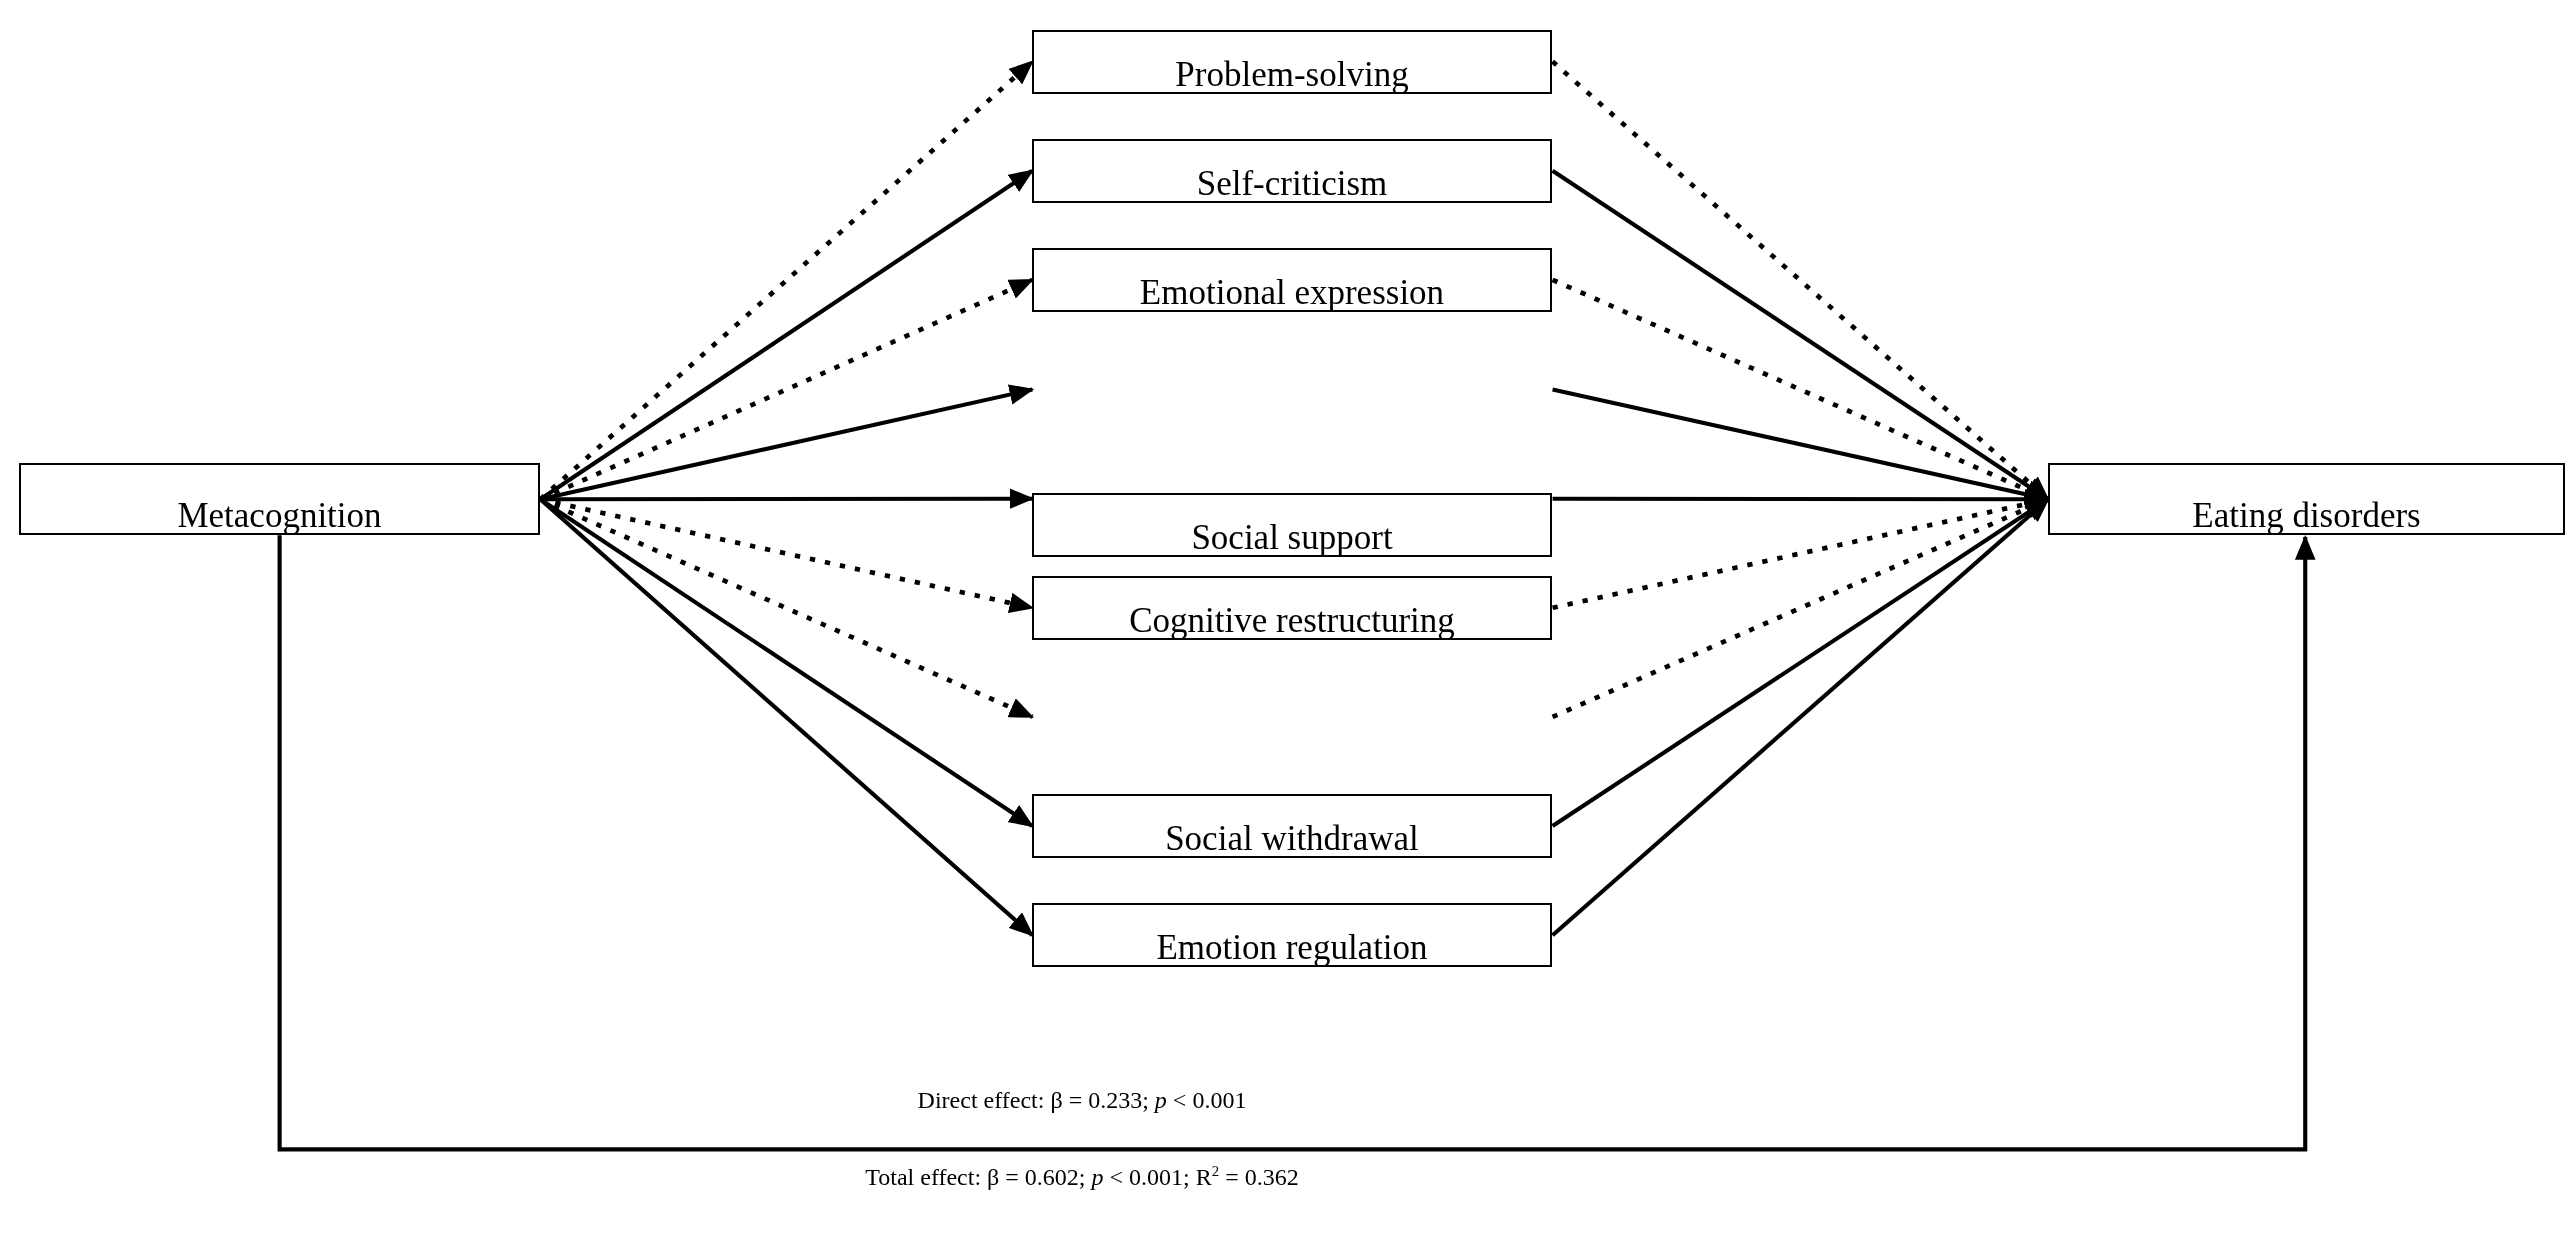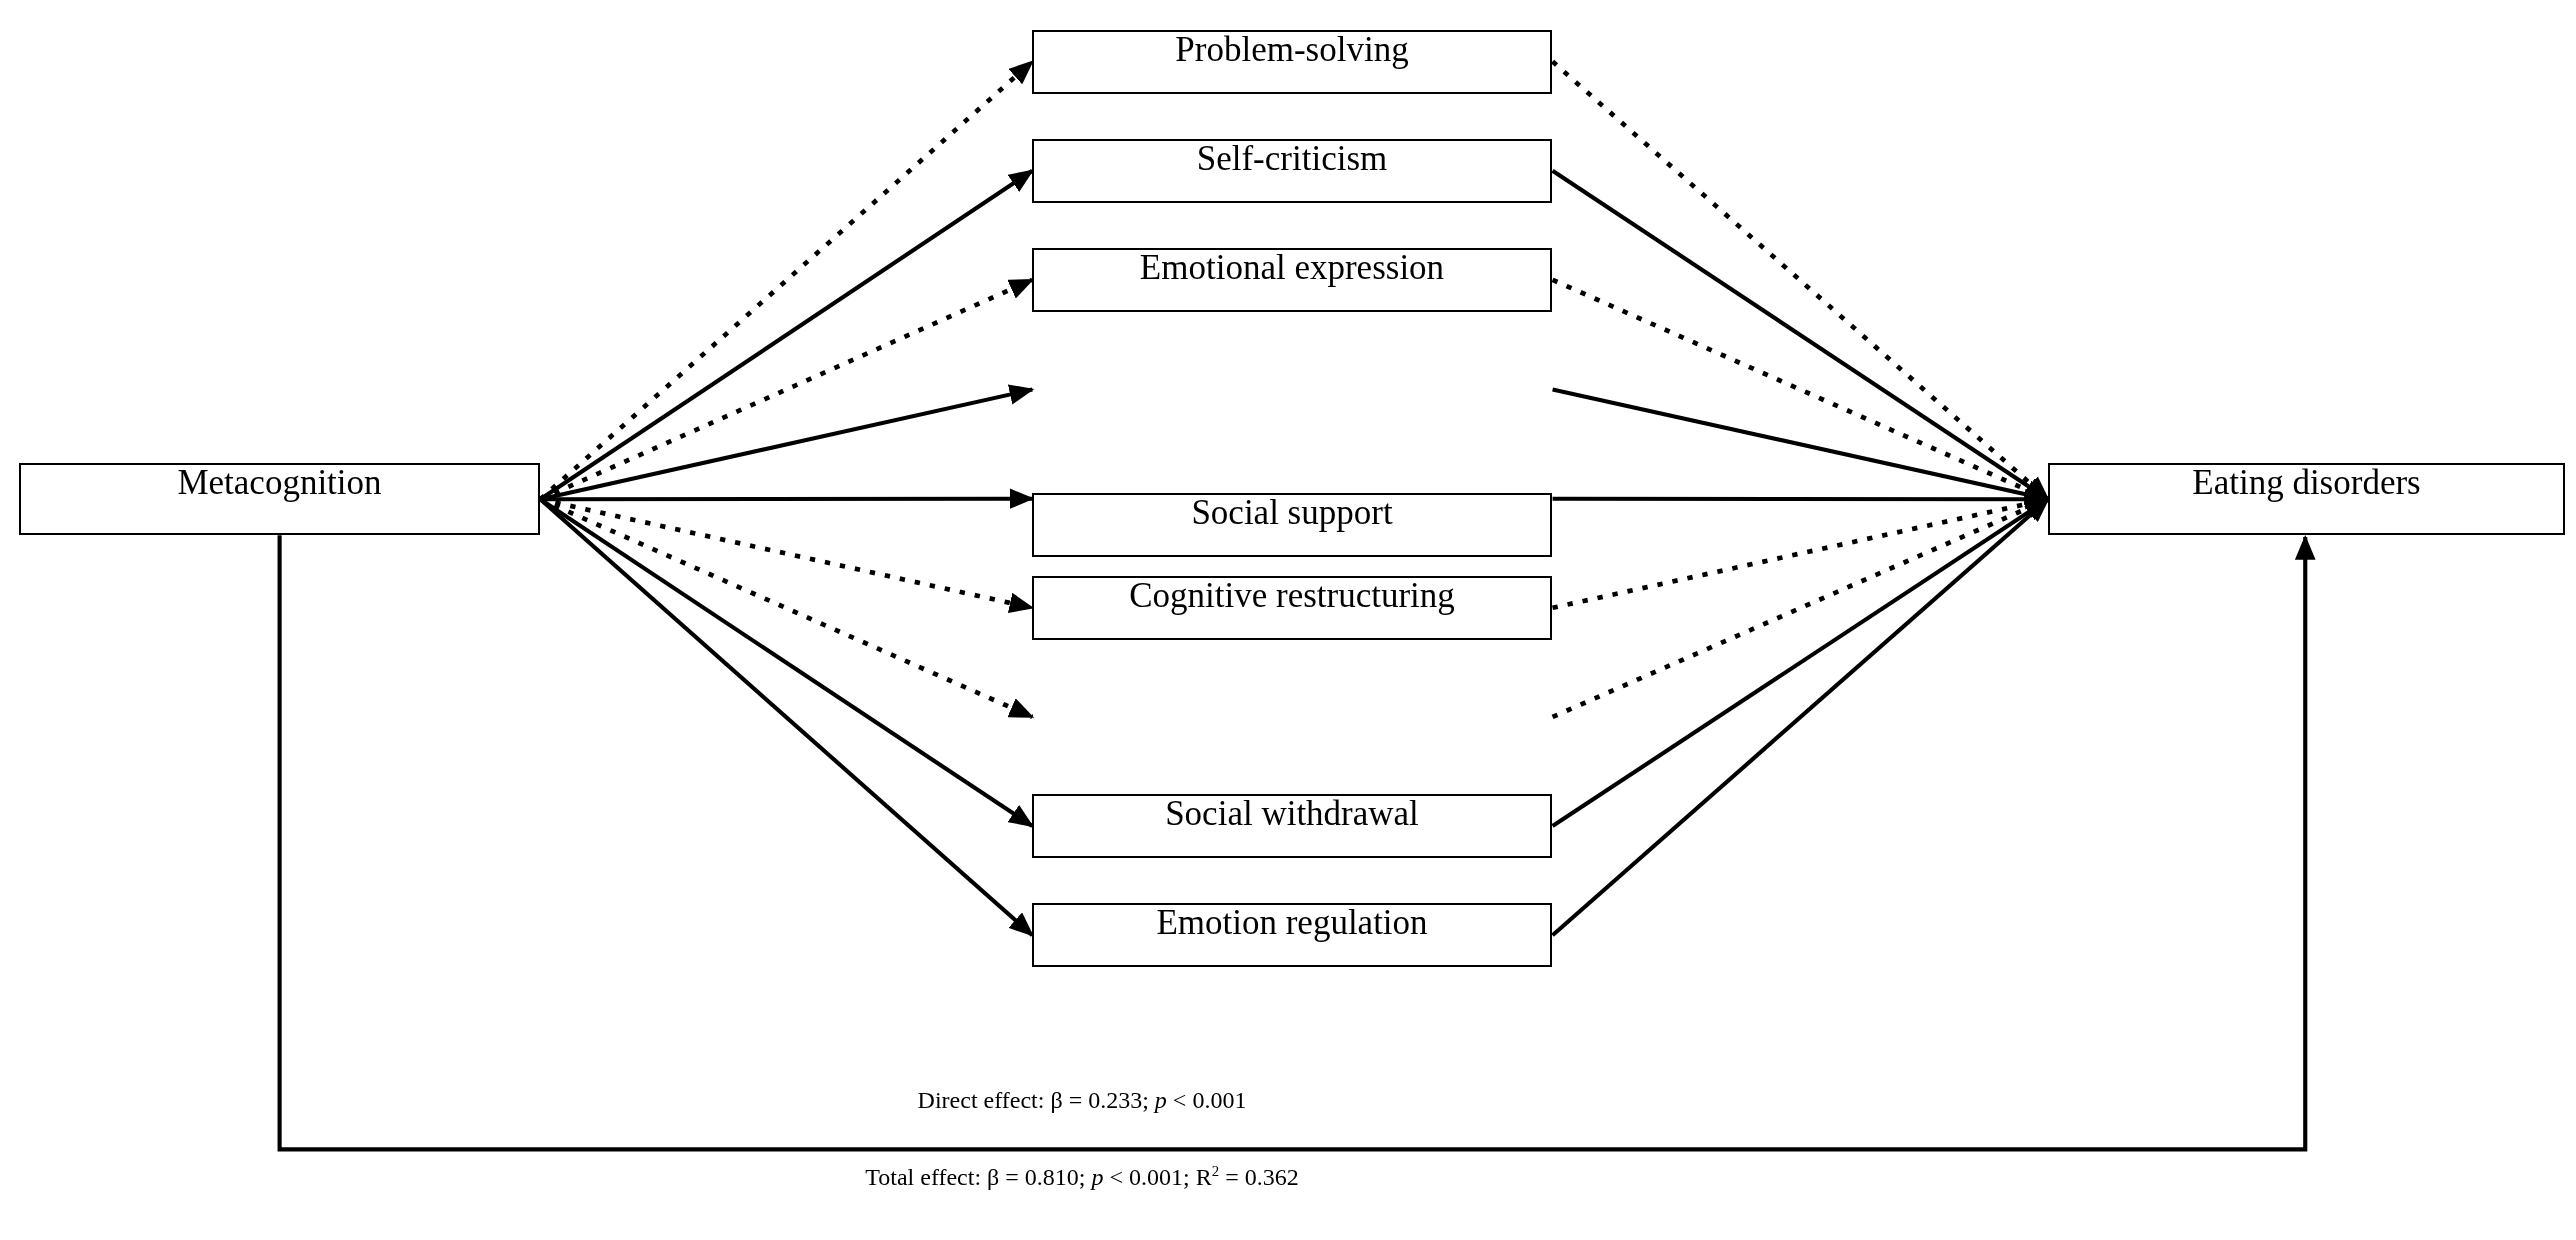--- a/index.html
+++ b/index.html
@@ -29,21 +29,21 @@
   }
   svg.wires .solid  { stroke-width: 7; }
   svg.wires .dotted { stroke-width: 8; stroke-dasharray: 9 17; }
   svg.wires .route  { stroke-width: 7; }
   .node {
     position: absolute;
     box-sizing: border-box;
     background: #ffffff;
     border: 2.9px solid #000000;
     display: flex;
-    align-items: flex-start;
+    align-items: flex-end;
     justify-content: center;
     font-size: 35px;
     line-height: 1;
     white-space: nowrap;
   }
   .node.predictor { left: 19px;   top: 463px; width: 521px; height: 72px; }
   .node.outcome   { left: 2048px; top: 463px; width: 517px; height: 72px; }
   .node.mediator  { left: 1032px; width: 520px; height: 64px; }
   .m0 { top: 29.5px; }
   .m1 { top: 139px; }
@@ -130,17 +130,17 @@
   </div>
 
   <div class="node outcome">
     <span>Eating disorders</span>
   </div>
 
   <div class="effect-text direct">
     <span>Direct effect: β = 0.233; </span><i>p</i><span> &lt; 0.001</span>
   </div>
   <div class="effect-text total">
-    <span>Total effect: β = 0.810; </span><i>p</i><span> &lt; 0.001; R</span><sup>2</sup><span> = 0.362</span>
+    <span>Total effect: β = 0.602; </span><i>p</i><span> &lt; 0.001; R</span><sup>2</sup><span> = 0.362</span>
   </div>
 
 </div>
 
 
 </body></html>

